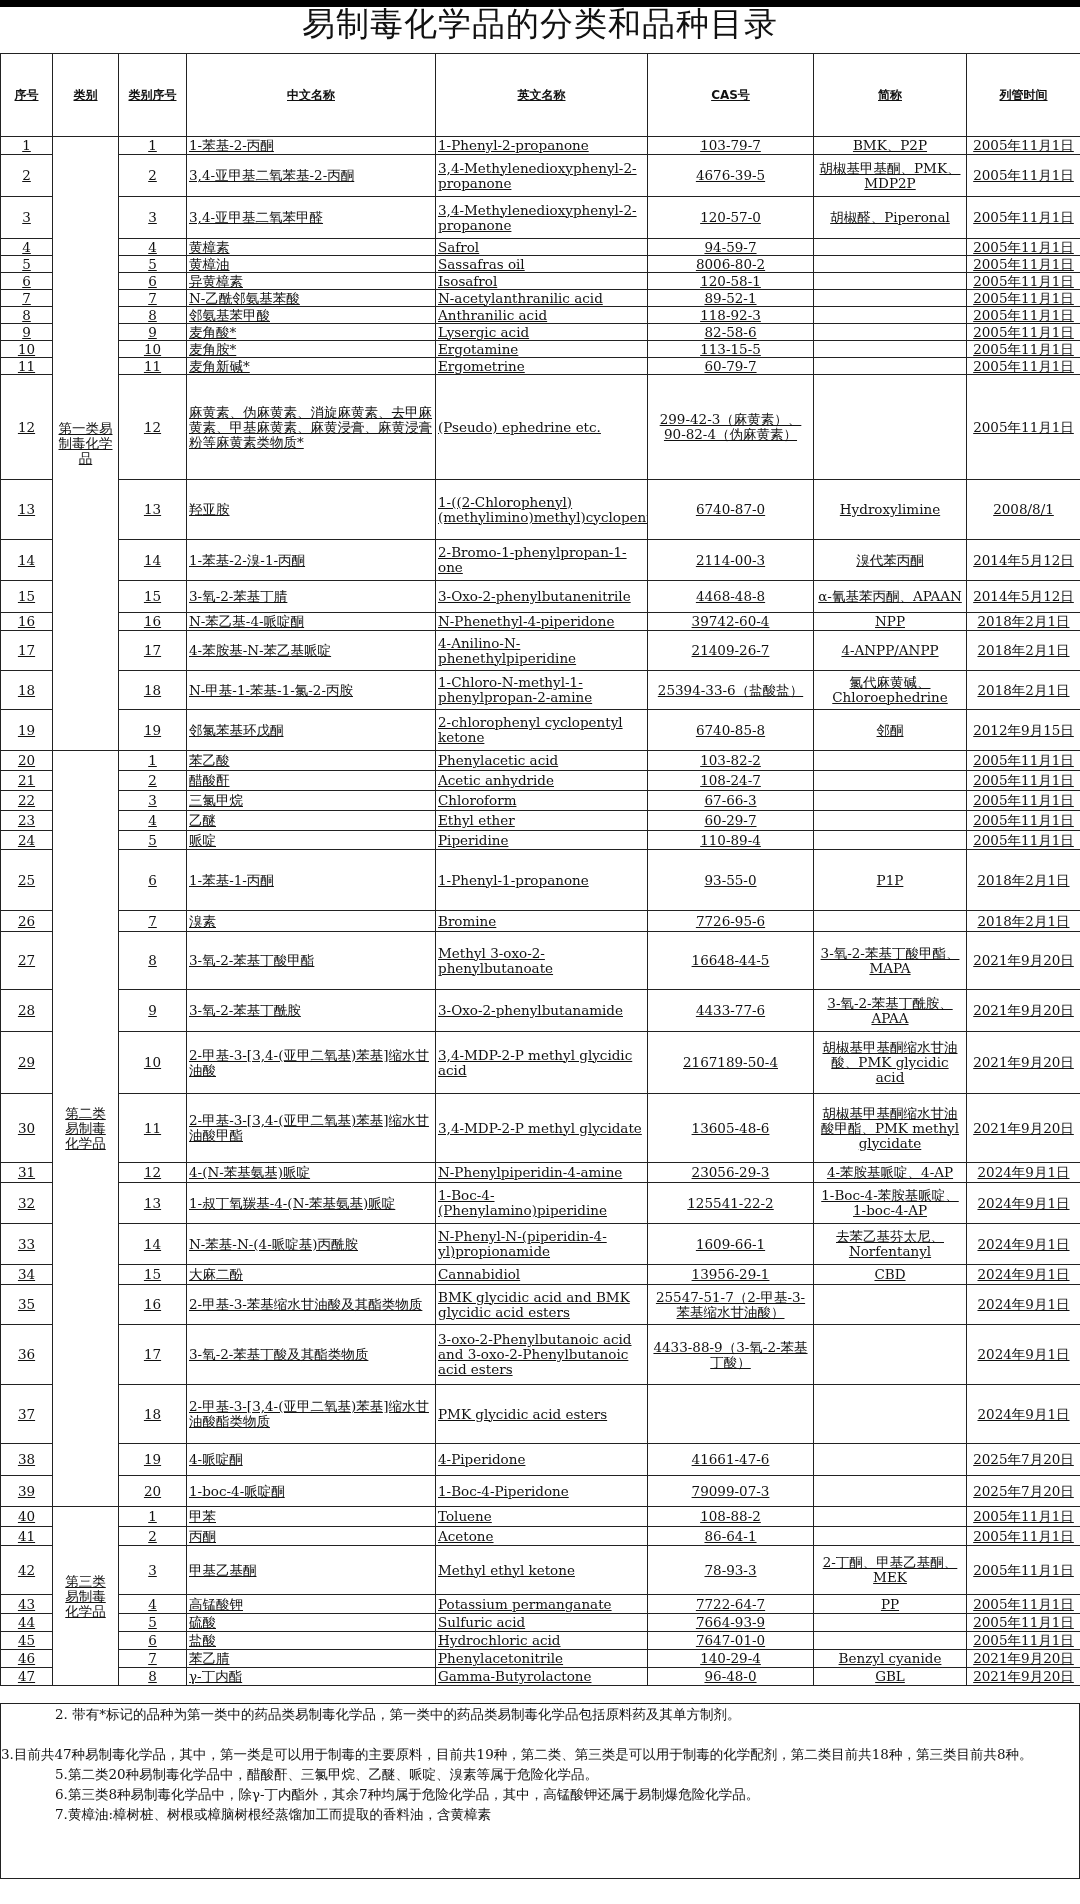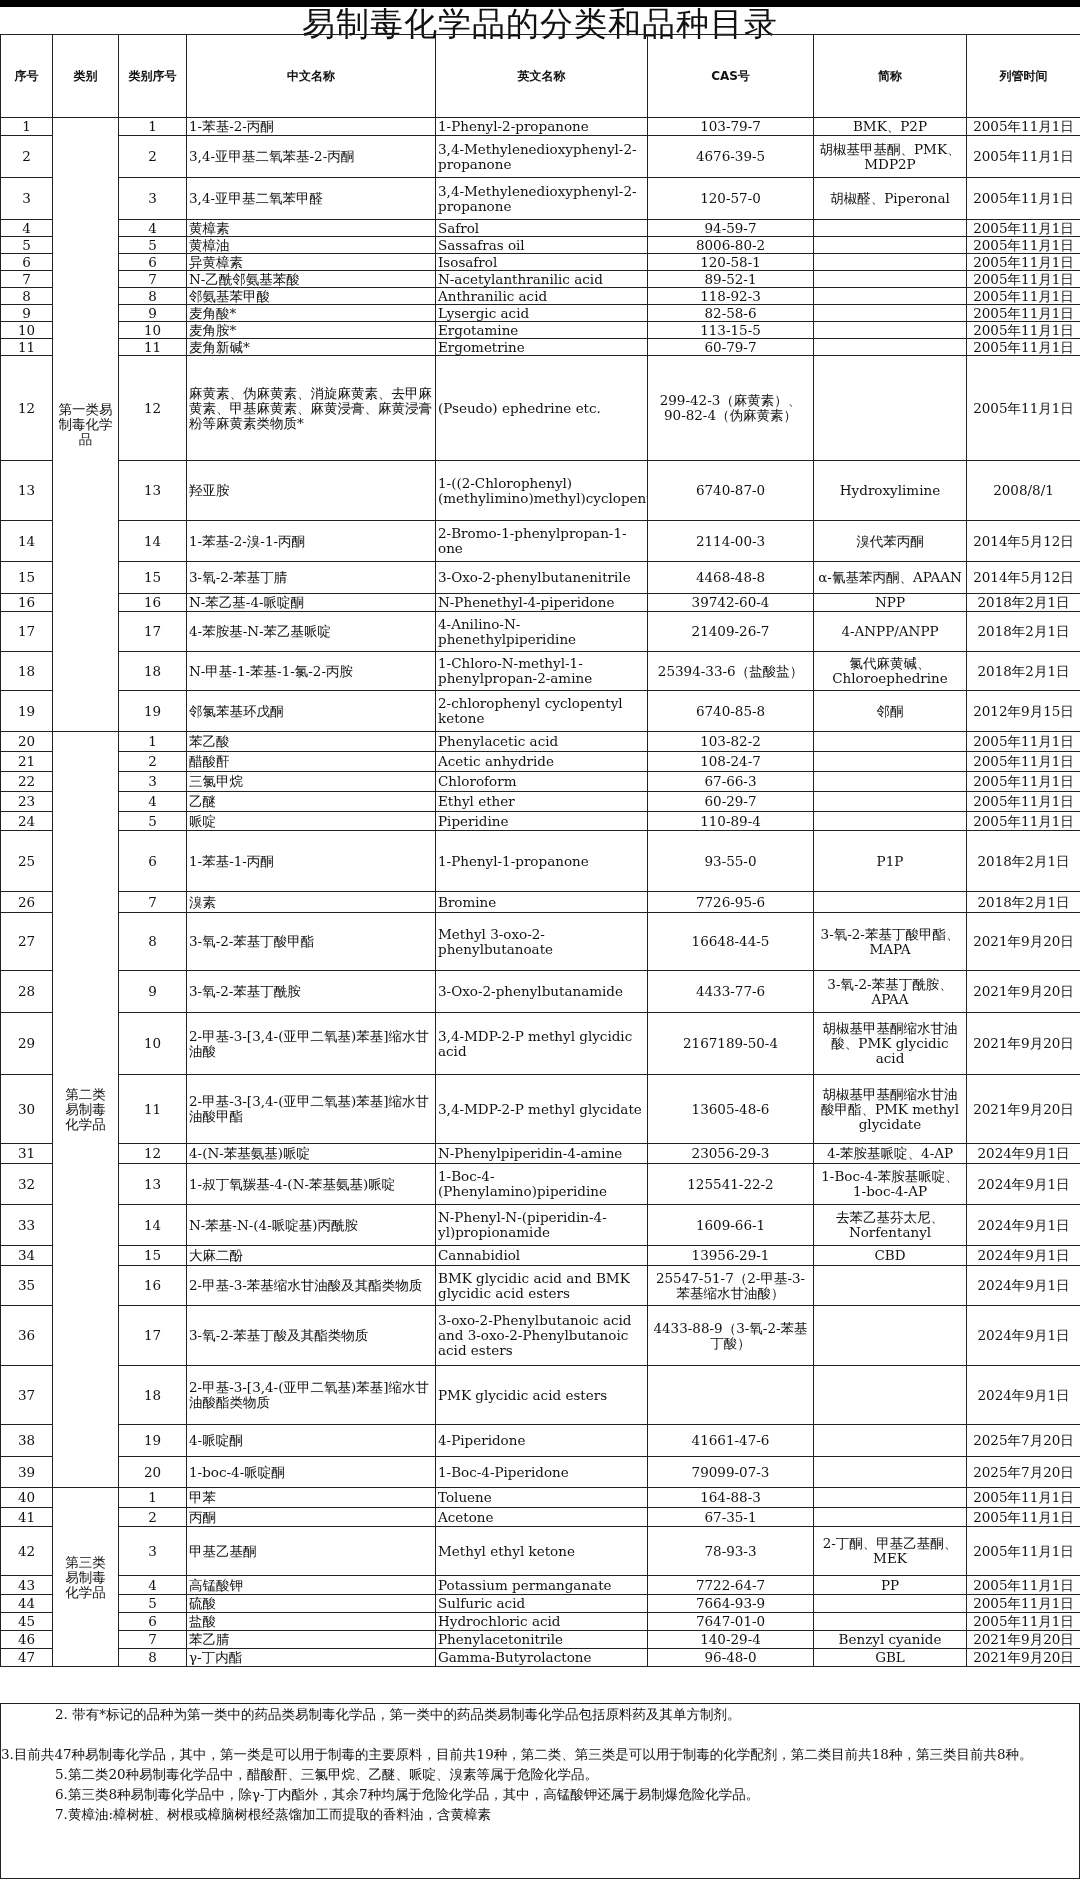--- a/index.html
+++ b/index.html
@@ -1,19 +1,19 @@
 <!DOCTYPE html>
 <html><head>
 <meta charset="utf-8">
 <style>
   html, body { margin:0; padding:0; background:#ffffff; }
   body { width:1080px; height:1904px; position:relative; overflow:hidden; font-family:"DejaVu Serif","Liberation Serif",serif; color:#111; }
   .topbar { position:absolute; left:0; top:0; width:1080px; height:7px; background:#000; }
   .title { position:absolute; left:0; top:4px; width:1080px; text-align:center; font-family:"DejaVu Sans","Liberation Sans",sans-serif; font-size:33px; line-height:40px; letter-spacing:1px; color:#111; }
-  table.main { position:absolute; left:0; top:34px; width:1080px; border-collapse:collapse; table-layout:fixed; }
+  table.main { position:absolute; left:0; top:53px; width:1080px; border-collapse:collapse; table-layout:fixed;text-decoration:underline; }
   table.main td, table.main th { border:1.5px solid #222; padding:0 2px; font-size:13.5px; line-height:15px; vertical-align:middle; overflow:hidden; }
   table.main th { font-family:"DejaVu Sans","Liberation Sans",sans-serif; font-weight:bold; font-size:12px; height:82px; text-align:center; }
   .c { text-align:center; }
   .l { text-align:left; }
   .abbr { font-size:10.5px; line-height:13px; text-align:center; }
   .small { font-size:10.5px; }
   .cat { text-align:center; font-size:14px; line-height:18px; vertical-align:middle; }
   .notes { position:absolute; left:0; top:1703px; width:1078px; height:174px; border:1.5px solid #222; font-size:13.5px; line-height:20px; }
   .notes p { margin:0; padding:0; }
   .ind { padding-left:54px !important; }
@@ -400,30 +400,30 @@
         <td class="c small">79099-07-3</td>
         <td class="abbr"></td>
         <td class="c">2025年7月20日</td>
       </tr>
       <tr style="height: 20px;">
         <td class="c">40</td>
         <td class="cat" rowspan="8" style="padding: 0px 8px;">第三类易制毒化学品</td>
         <td class="c">1</td>
         <td class="l">甲苯</td>
         <td class="l">Toluene</td>
-        <td class="c">164-88-3</td>
+        <td class="c">108-88-2</td>
         <td class="abbr"></td>
         <td class="c">2005年11月1日</td>
       </tr>
       <tr style="height: 19px;">
         <td class="c">41</td>
         <td class="c">2</td>
         <td class="l">丙酮</td>
         <td class="l">Acetone</td>
-        <td class="c">67-35-1</td>
+        <td class="c">86-64-1</td>
         <td class="abbr"></td>
         <td class="c">2005年11月1日</td>
       </tr>
       <tr style="height: 49px;">
         <td class="c">42</td>
         <td class="c">3</td>
         <td class="l">甲基乙基酮</td>
         <td class="l">Methyl ethyl ketone</td>
         <td class="c">78-93-3</td>
         <td class="abbr">2-丁酮、甲基乙基酮、MEK</td>

